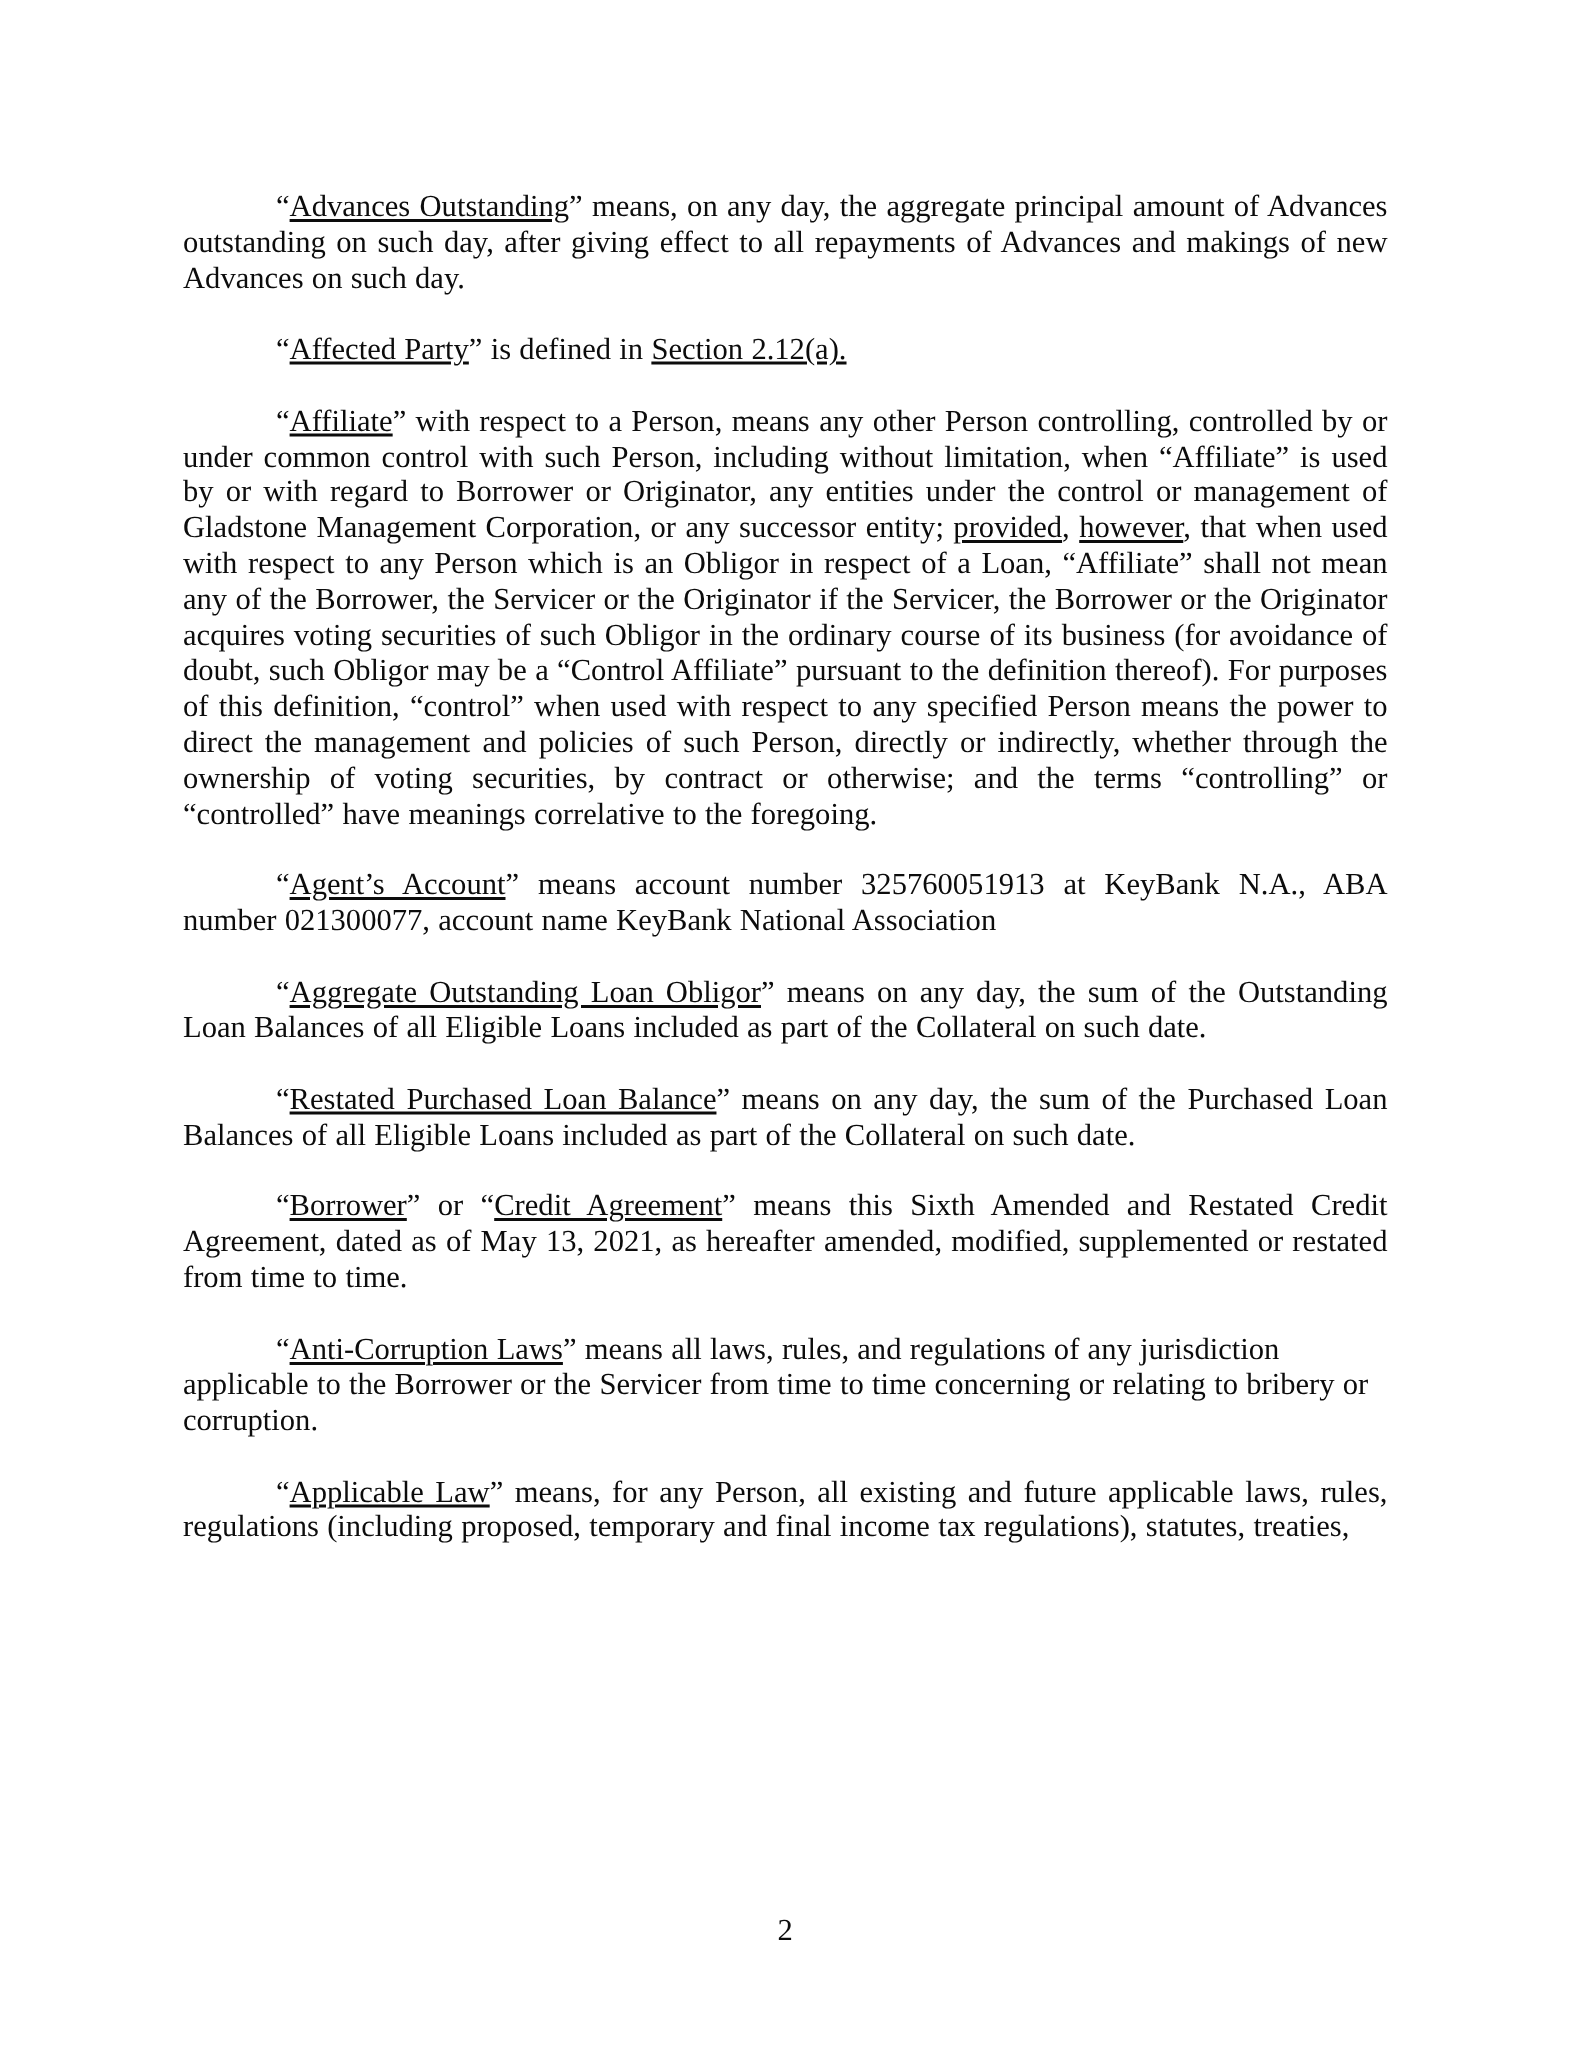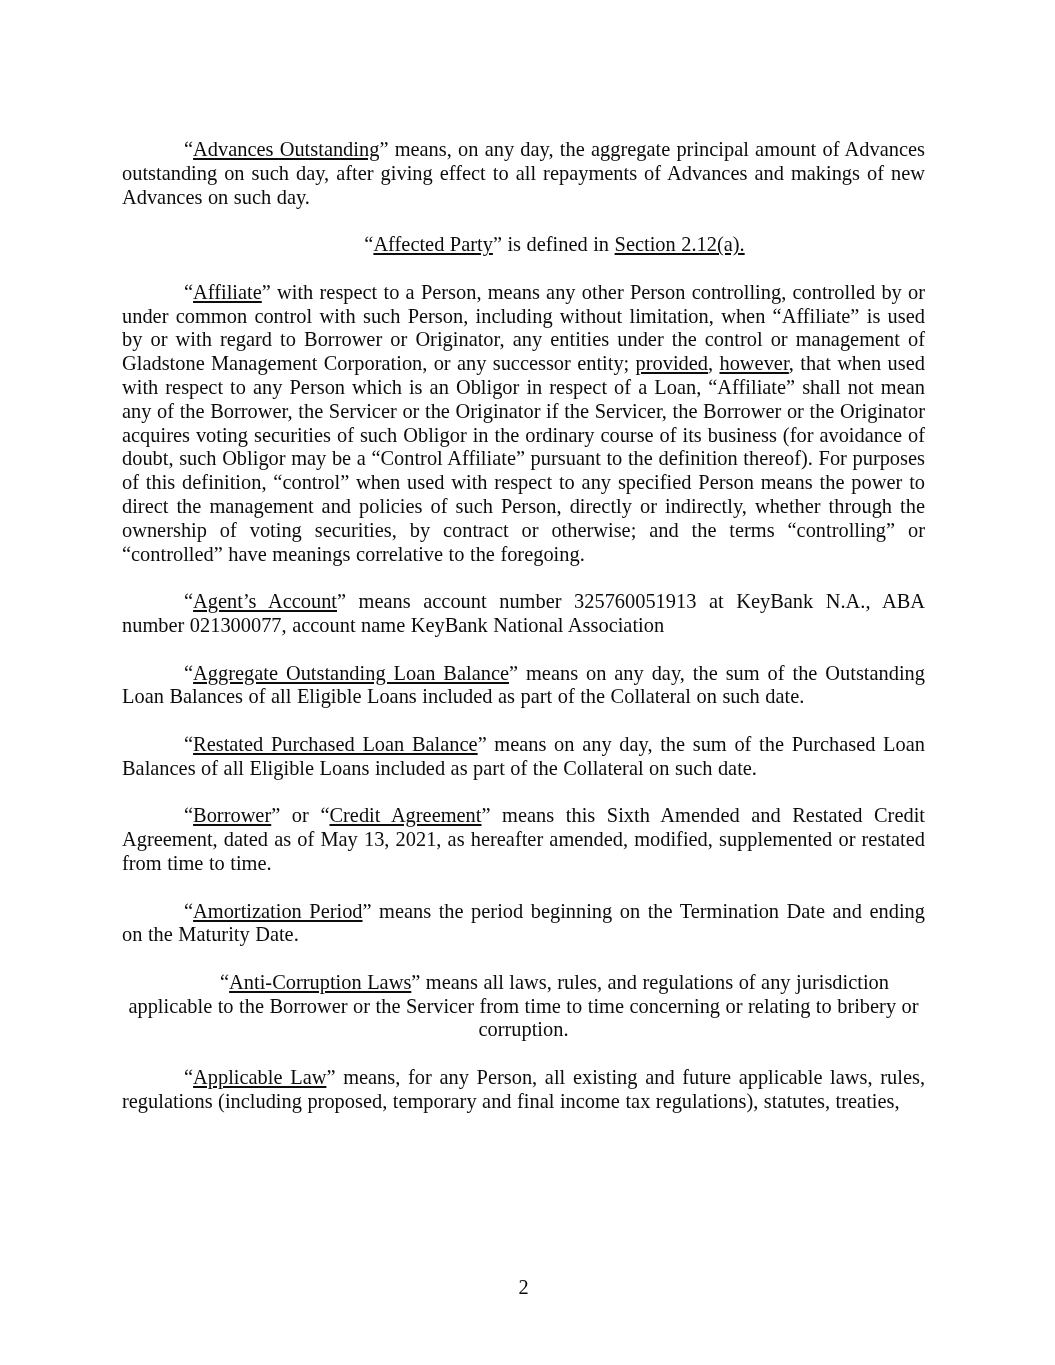--- a/index.html
+++ b/index.html
@@ -14,52 +14,50 @@
     background: #ffffff;
     overflow: hidden;
     font-family: "Liberation Serif", serif;
     color: #0c0c0c;
   }
   .content {
     position: absolute;
     left: 122px;
     top: 127px;
     width: 803px;
-    margin-top: 11px;
   }
   p.para {
     margin: 0 0 23.8px 0;
     font-size: 20.4px;
     line-height: 23.8px;
     text-indent: 62px;
     word-spacing: 0.02em;
   }
   p.para.justify { text-align: justify; }
-  p.para.left { text-align: center; }
+  p.para.left { text-align: left; }
   .u { text-decoration: underline; text-underline-offset: 2px; }
   .page-number {
     position: absolute;
     left: 122px;
     top: 1276px;
     width: 803px;
     text-align: center;
     font-size: 20.4px;
     line-height: 23.8px;
   }
 </style>
 </head>
 <body>
 
 <div class="page">
   <div class="content">
       <p class="para justify"><span>“</span><span class="u">Advances Outstanding</span><span>” means, on any day, the aggregate principal amount of Advances outstanding on such day, after giving effect to all repayments of Advances and makings of new Advances on such day.</span></p>
       <p class="para left"><span>“</span><span class="u">Affected Party</span><span>” is defined in </span><span class="u">Section 2.12(a).</span></p>
       <p class="para justify"><span>“</span><span class="u">Affiliate</span><span>” with respect to a Person, means any other Person controlling, controlled by or under common control with such Person, including without limitation, when “Affiliate” is used by or with regard to Borrower or Originator, any entities under the control or management of Gladstone Management Corporation, or any successor entity; </span><span class="u">provided</span><span>, </span><span class="u">however</span><span>, that when used with respect to any Person which is an Obligor in respect of a Loan, “Affiliate” shall not mean any of the Borrower, the Servicer or the Originator if the Servicer, the Borrower or the Originator acquires voting securities of such Obligor in the ordinary course of its business (for avoidance of doubt, such Obligor may be a “Control Affiliate” pursuant to the definition thereof).  For purposes of this definition, “control” when used with respect to any specified Person means the power to direct the management and policies of such Person, directly or indirectly, whether through the ownership of voting securities, by contract or otherwise; and the terms “controlling” or “controlled” have meanings correlative to the foregoing.</span></p>
       <p class="para justify"><span>“</span><span class="u">Agent’s Account</span><span>” means account number 325760051913 at KeyBank N.A., ABA number 021300077, account name KeyBank National Association</span></p>
-      <p class="para justify"><span>“</span><span class="u">Aggregate Outstanding Loan Balance</span><span>” means on any day, the sum of the Outstanding Loan Balances of all Eligible Loans included as part of the Collateral on such date.</span></p>
+      <p class="para justify"><span>“</span><span class="u">Aggregate Outstanding Loan Obligor</span><span>” means on any day, the sum of the Outstanding Loan Balances of all Eligible Loans included as part of the Collateral on such date.</span></p>
       <p class="para justify"><span>“</span><span class="u">Restated Purchased Loan Balance</span><span>” means on any day, the sum of the Purchased Loan Balances of all Eligible Loans included as part of the Collateral on such date.</span></p>
       <p class="para justify"><span>“</span><span class="u">Borrower</span><span>” or “</span><span class="u">Credit Agreement</span><span>” means this Sixth Amended and Restated Credit Agreement, dated as of May 13, 2021, as hereafter amended, modified, supplemented or restated from time to time.</span></p>
-      <p class="para justify"><span>“</span><span class="u">Amortization Period</span><span>” means the period beginning on the Termination Date and ending on the Maturity Date.</span></p>
       <p class="para left"><span>“</span><span class="u">Anti-Corruption Laws</span><span>” means all laws, rules, and regulations of any jurisdiction applicable to the Borrower or the Servicer from time to time concerning or relating to bribery or corruption.</span></p>
       <p class="para justify"><span>“</span><span class="u">Applicable Law</span><span>” means, for any Person, all existing and future applicable laws, rules, regulations (including proposed, temporary and final income tax regulations), statutes, treaties,</span></p>
     </div>
   <div class="page-number">2</div>
 </div>
 
 </body></html>

